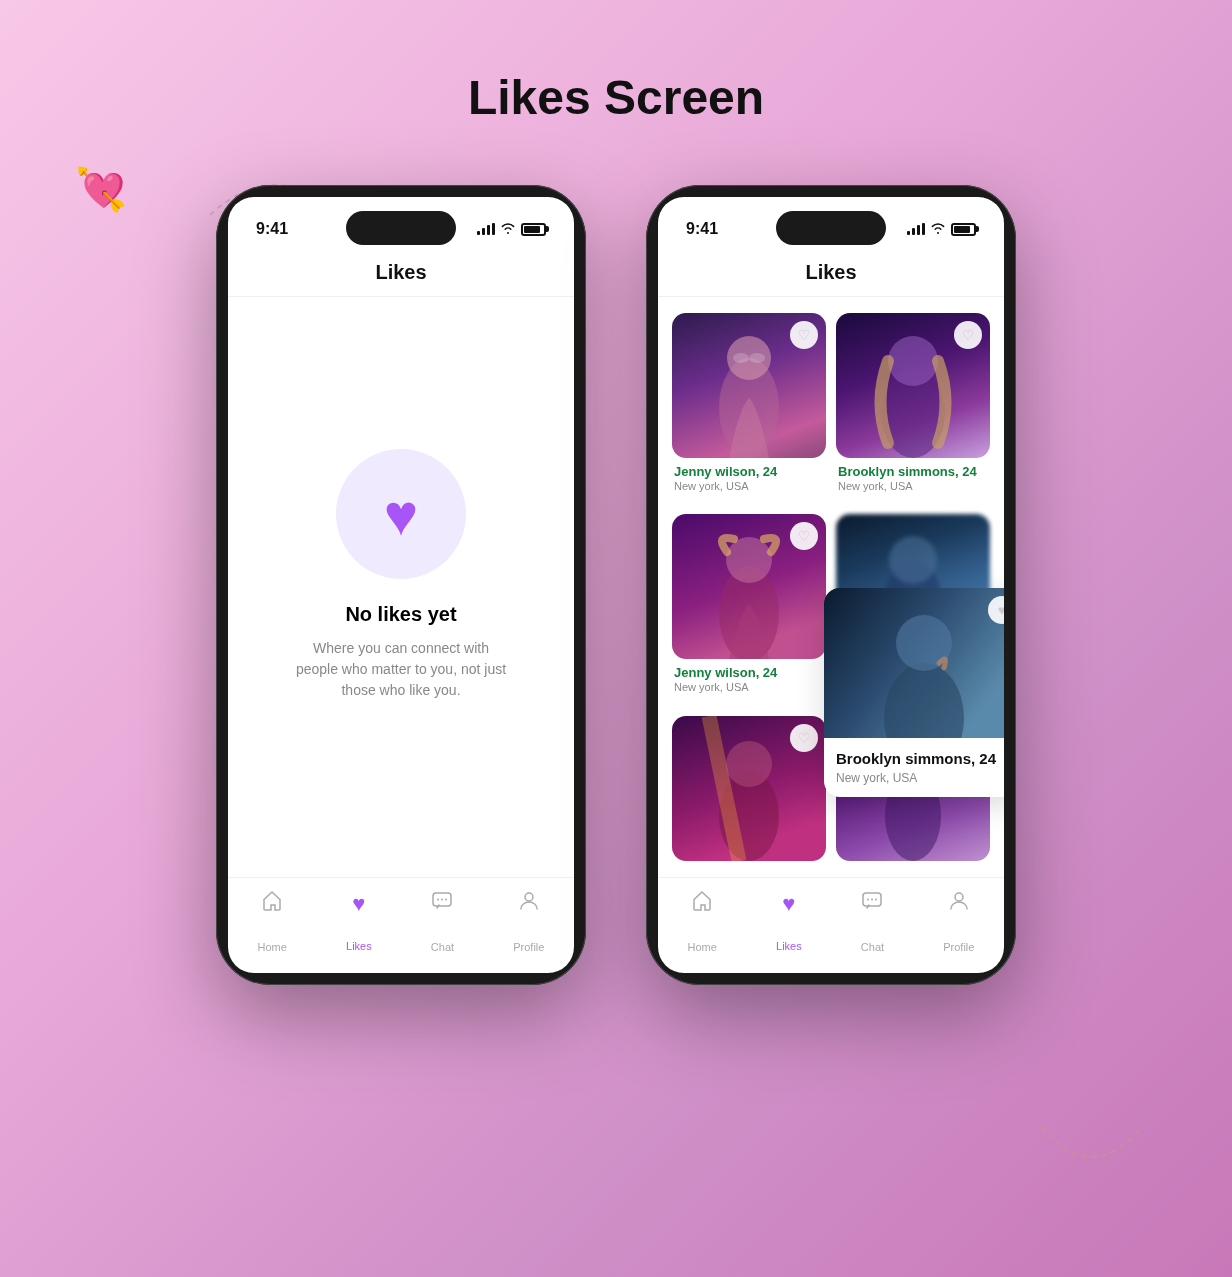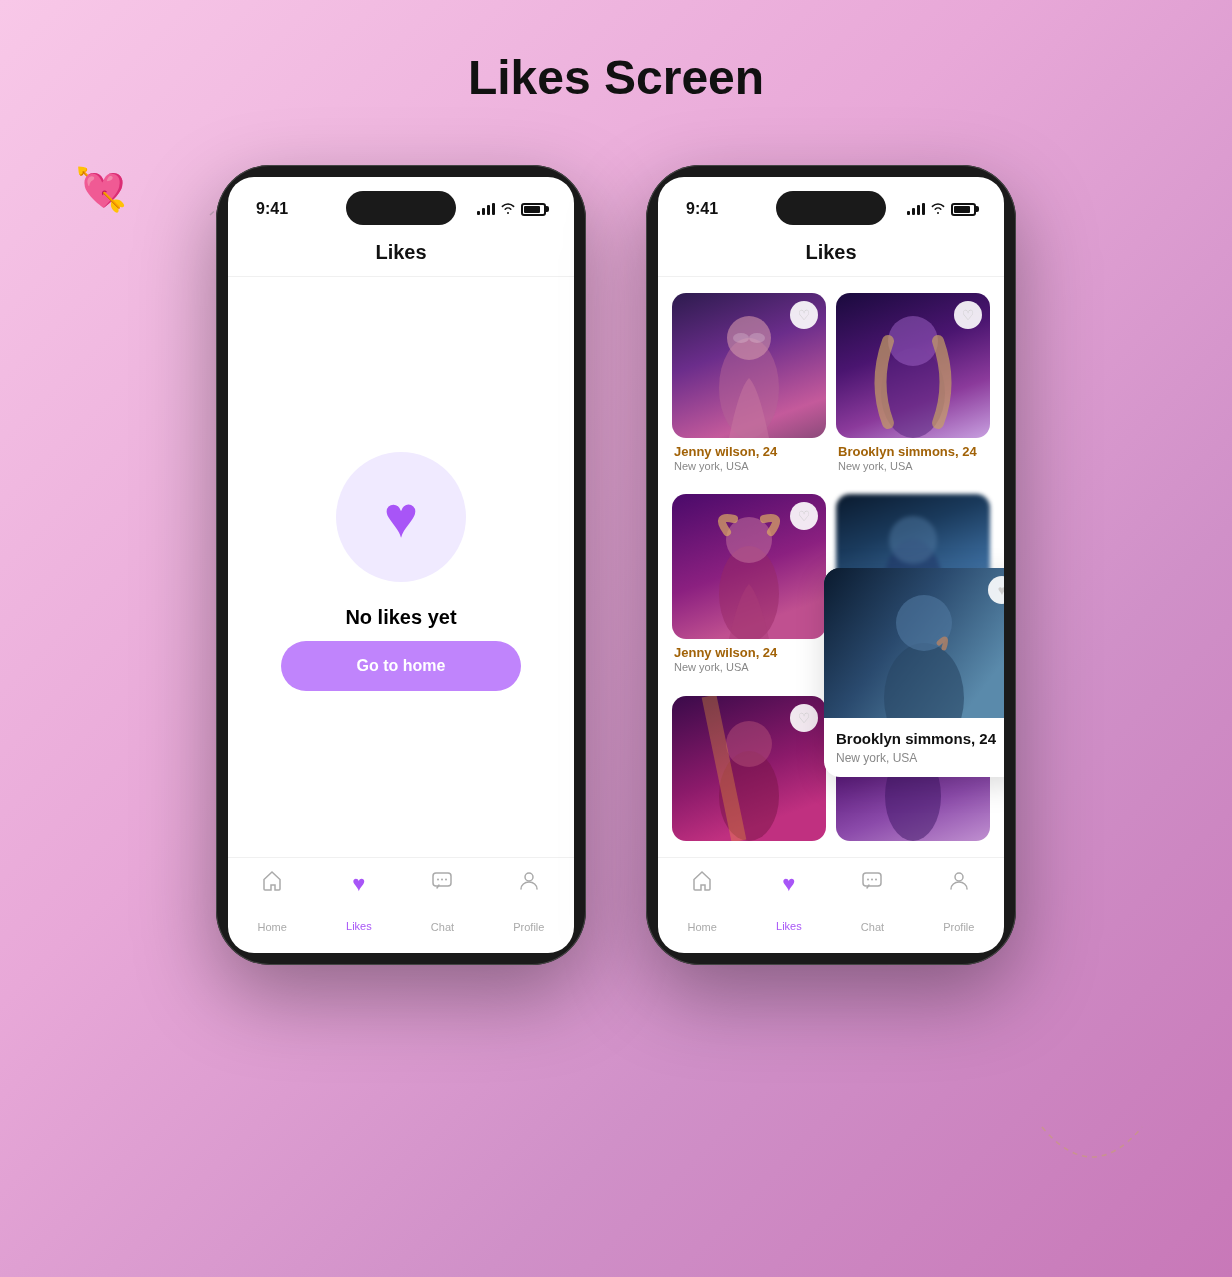--- a/index.html
+++ b/index.html
@@ -11,21 +11,21 @@
       overflow: hidden;
       display: flex;
       flex-direction: column;
       align-items: center;
     }
 
     .page-title {
       font-size: 48px;
       font-weight: 800;
       color: #111;
-      margin-top: 50px;
+      margin-top: 70px;
       margin-bottom: 60px;
     }
 
     .phones-container {
       display: flex;
       gap: 60px;
       align-items: flex-start;
     }
 
     
@@ -313,21 +313,21 @@
       z-index: 5;
     }
 
     .card-info {
       padding: 6px 2px 4px;
     }
 
     .card-name {
       font-size: 13px;
       font-weight: 600;
-      color: #a16207;
+      color: #15803d;
     }
 
     .card-location {
       font-size: 11px;
       color: #888;
       margin-top: 1px;
     }
 
     
     .popup-overlay {
@@ -450,21 +450,21 @@
 
       <div class="screen-title">Likes</div>
       <div class="divider"></div>
 
       <div class="screen-content">
         <div class="empty-state">
           <div class="heart-circle">
             <span class="heart-icon-large">♥</span>
           </div>
           <div class="no-likes-title">No likes yet</div>
-          <button class="go-home-btn">Go to home</button>
+          <div class="no-likes-desc">Where you can connect with people who matter to you, not just those who like you.</div>
         </div>
       </div>
 
       <div class="bottom-nav">
         <div class="nav-item">
           <span class="nav-icon">
             <svg width="22" height="22" viewBox="0 0 22 22" fill="none">
               <path d="M3 9.5L11 2l8 7.5V19a1 1 0 0 1-1 1H14v-5h-4v5H4a1 1 0 0 1-1-1V9.5z" stroke="#aaa" stroke-width="1.5" fill="none"></path>
             </svg>
           </span>

